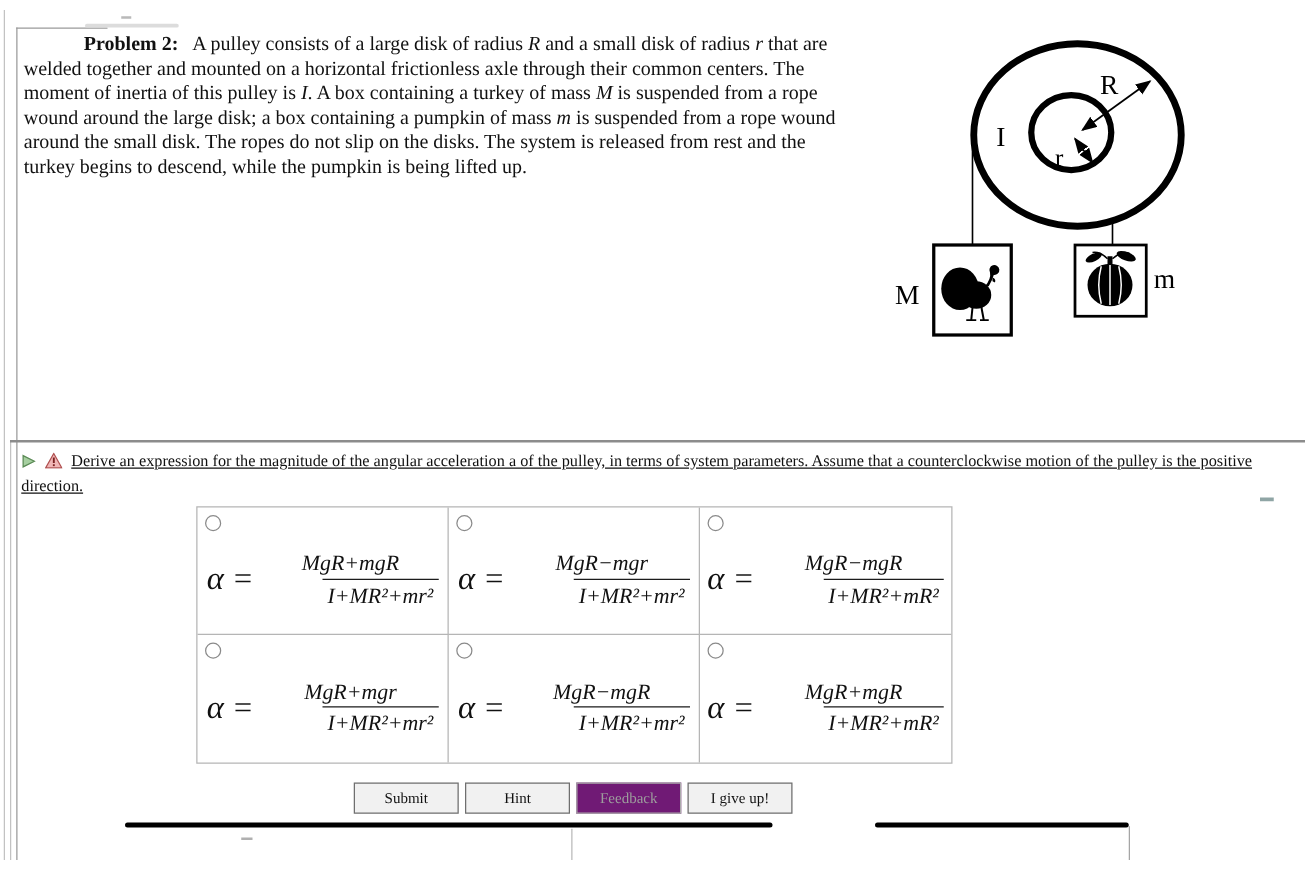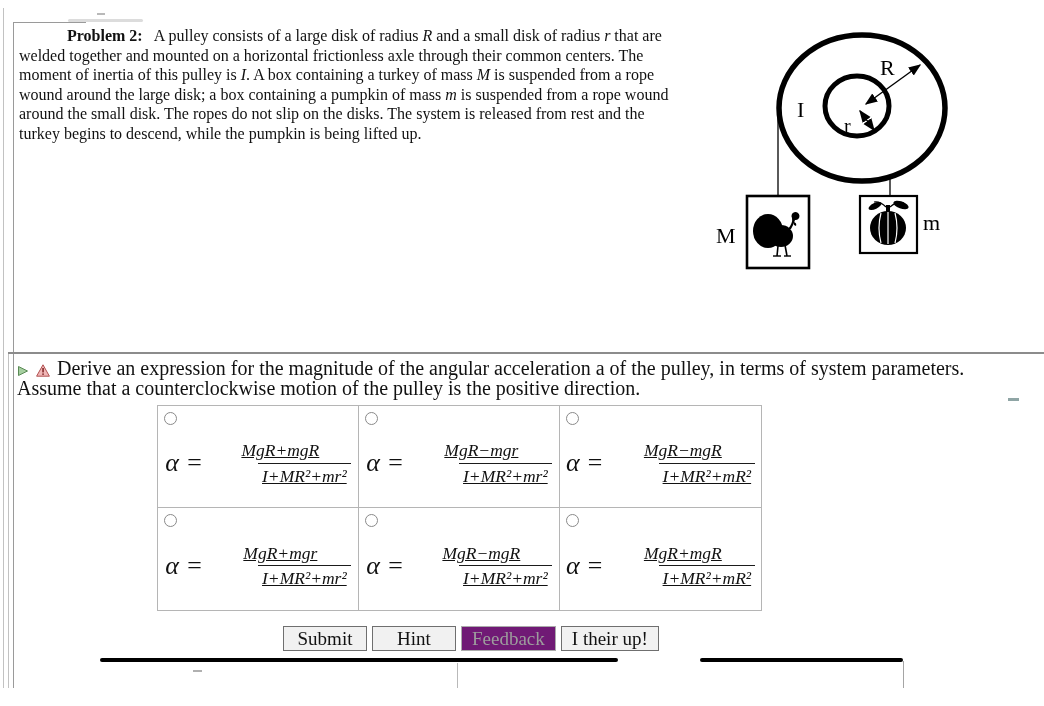--- a/index.html
+++ b/index.html
@@ -16,44 +16,44 @@
   .problem-text b{font-weight:bold;}
   .problem-text i{font-style:italic;}
 
   
   .diagram{position:absolute;left:700px;top:15px;}
 
   
   .section-divider{position:absolute;left:8px;top:352px;width:1036px;height:2px;background:#8c8c8c;}
 
   
-  .question-text{position:absolute;left:17px;top:359px;width:995px;font-size:20px;line-height:19.5px;}
+  .question-text{position:absolute;left:17px;top:359px;width:995px;font-size:13px;line-height:19.5px;text-decoration:underline;}
   .q-icon{display:inline-block;vertical-align:-2px;margin-right:7px;}
 
   
   .opt-grid{position:absolute;left:157px;top:405px;display:grid;
     grid-template-columns:repeat(3,201px);grid-auto-rows:102px;
     border:1px solid #b5b5b5;background:#fff;}
   .opt-cell{position:relative;border-right:1px solid #b5b5b5;border-bottom:1px solid #b5b5b5;}
   .opt-cell:nth-child(3n){border-right:none;}
   .opt-cell:nth-child(n+4){border-bottom:none;}
   .radio{position:absolute;left:6px;top:6px;width:11px;height:11px;border:1px solid #8a8a8a;
     border-radius:50%;background:#fff;cursor:pointer;}
   .formula{display:flex;align-items:center;justify-content:center;height:100%;
     padding-top:13px;box-sizing:border-box;}
   .lhs{font-style:italic;font-size:26px;margin-right:7px;}
   .frac{display:inline-flex;flex-direction:column;align-items:center;
-    font-style:italic;font-size:17.5px;line-height:1.15;text-decoration:underline;}
+    font-style:italic;font-size:17.5px;line-height:1.15;}
   .num{padding:0 4px 2px;}
   .den{border-top:1.6px solid #1b1b1b;padding:2px 4px 0;margin-left:48px;}
 
   
   .btn-row{position:absolute;left:283px;top:626px;display:flex;gap:5px;}
   .hw-btn{min-width:84px;height:25px;background:#f1f1f1;border:1px solid #6f6f6f;
-    font-family:"Liberation Serif", serif;font-size:19px;color:#111;cursor:pointer;padding:0 10px;}
+    font-family:"Liberation Serif", serif;font-size:12px;color:#111;cursor:pointer;padding:0 10px;}
   .hw-btn.disabled{background:#701a75;color:#9d9d9d;border-color:#ababab;cursor:default;}
 
   
   .bar{height:3.5px;background:#000;border-radius:2px;top:658px;}
 </style>
 </head>
 <body>
 
 <div id="root">
 
@@ -192,21 +192,21 @@
     </div>
   </div>
 
   <div class="btn-row">
     <button class="hw-btn">Submit</button>
 
     <button class="hw-btn">Hint</button>
 
     <button class="hw-btn disabled" disabled="">Feedback</button>
 
-    <button class="hw-btn">I their up!</button>
+    <button class="hw-btn">I give up!</button>
   </div>
 
   <div class="bar" style="left:100px;width:518px;"></div>
   <div class="bar" style="left:700px;width:203px;"></div>
   <div class="vline" style="left:457px;top:663px;height:37px;background:#b9b9b9;"></div>
   <div class="vline" style="left:903px;top:661px;height:39px;background:#a5a5a5;"></div>
   <div class="hline" style="left:8px;top:699px;width:1036px;height:2px;background:#8f8f8f;"></div>
   <div class="hline" style="left:193px;top:670px;width:9px;height:2px;background:#b0b0b0;"></div>
   <div class="hline" style="left:1008px;top:398px;width:11px;height:3px;background:#8fa5a5;"></div>
 

